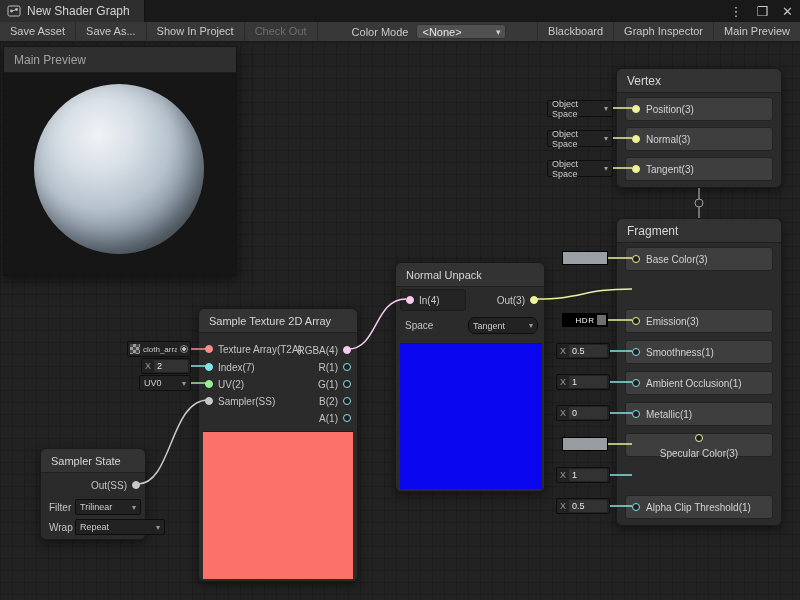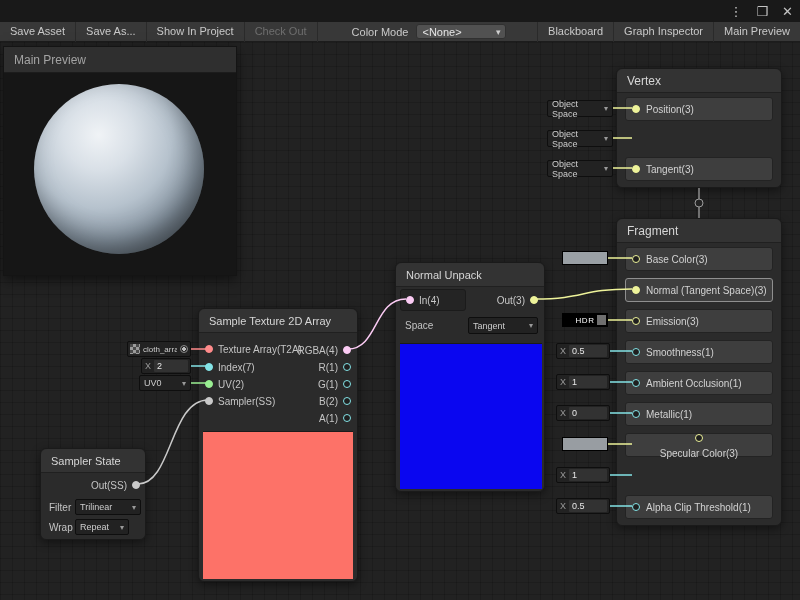--- a/index.html
+++ b/index.html
@@ -91,20 +91,29 @@
     border:1px solid #1b1b1b; border-radius:3px; display:flex; align-items:center; gap:5px;
     padding:0 5px; font-size:10px; }
   .nu-out { position:absolute; right:6px; top:26px; height:22px; display:flex; align-items:center;
     flex-direction:row-reverse; gap:5px; font-size:10px; }
   .rowlabel { position:absolute; font-size:10px; color:#c4c4c4; }
 </style>
 </head>
 <body>
 
 <div class="titlebar">
+  <div class="tab">
+    <svg width="14" height="14" viewBox="0 0 14 14">
+      <rect x="1" y="2" width="12" height="10" rx="1.5" fill="none" stroke="#bdbdbd"></rect>
+      <circle cx="4.5" cy="7" r="1.4" fill="#bdbdbd"></circle>
+      <circle cx="9.5" cy="5.5" r="1.4" fill="#bdbdbd"></circle>
+      <path d="M5.5 7 L8.5 5.8" stroke="#bdbdbd" fill="none"></path>
+    </svg>
+    <span>New Shader Graph</span>
+  </div>
   <div class="win-controls">
     <span>⋮</span>
     <span>❒</span>
     <span>✕</span>
   </div>
 </div>
 
 <div class="toolbar">
   <div class="tbtn">Save Asset</div>
   <div class="tbtn">Save As...</div>
@@ -130,20 +139,24 @@
       <div class="sphere"></div>
     </div>
   </div>
 
   <div class="node" style="left:616px; top:26px; width:166px; height:120px;">
     <div class="node-title">Vertex</div>
     <div class="block-row" style="top:28px;">
       <span class="port filled" style="border-color: rgb(238, 243, 154); background: rgb(238, 243, 154);"></span>
       <span>Position(3)</span>
     </div>
+    <div class="block-row" style="top:58px;">
+      <span class="port filled" style="border-color: rgb(238, 243, 154); background: rgb(238, 243, 154);"></span>
+      <span>Normal(3)</span>
+    </div>
     <div class="block-row" style="top:88px;">
       <span class="port filled" style="border-color: rgb(238, 243, 154); background: rgb(238, 243, 154);"></span>
       <span>Tangent(3)</span>
     </div>
   </div>
 
   <div class="osbox dd" style="top:58px;">
     <span>Object Space</span>
   </div>
   <div class="osbox dd" style="top:88px;">
@@ -152,24 +165,20 @@
   <div class="osbox dd" style="top:118px;">
     <span>Object Space</span>
   </div>
 
   <div class="node" style="left:616px; top:176px; width:166px; height:308px;">
     <div class="node-title">Fragment</div>
     <div class="block-row" style="top:28px;">
       <span class="port" style="border-color: rgb(238, 243, 154);"></span>
       <span>Base Color(3)</span>
     </div>
-    <div class="block-row connected" style="top:59px;">
-      <span class="port filled" style="border-color: rgb(238, 243, 154); background: rgb(238, 243, 154);"></span>
-      <span>Normal (Tangent Space)(3)</span>
-    </div>
     <div class="block-row" style="top:90px;">
       <span class="port" style="border-color: rgb(238, 243, 154);"></span>
       <span>Emission(3)</span>
     </div>
     <div class="block-row" style="top:121px;">
       <span class="port" style="border-color: rgb(132, 228, 231);"></span>
       <span>Smoothness(1)</span>
     </div>
     <div class="block-row" style="top:152px;">
       <span class="port" style="border-color: rgb(132, 228, 231);"></span>
@@ -274,38 +283,38 @@
     <div class="node-title sm">Normal Unpack</div>
     <div class="nu-inbox">
       <span class="port filled" style="border-color: rgb(251, 203, 244); background: rgb(251, 203, 244);"></span>
       <span>In(4)</span>
     </div>
     <div class="nu-out">
       <span class="port filled" style="border-color: rgb(238, 243, 154); background: rgb(238, 243, 154);"></span>
       <span>Out(3)</span>
     </div>
     <span class="rowlabel" style="left:9px; top:57px;">Space</span>
-    <div class="dd" style="position:absolute; left:72px; top:54px; width:70px; height:17px;">
+    <div class="dd" style="position:absolute; left:72px; top:54px; width:70px; height:17px;border-radius:7px;">
       <span>Tangent</span>
     </div>
     <div class="preview" style="left: 4px; top: 80px; width: 142px; height: 146px; background: rgb(10, 6, 240);"></div>
   </div>
 
   <div class="node" style="left:40px; top:406px; width:106px; height:92px;">
     <div class="node-title sm">Sampler State</div>
     <div class="slot out" style="top:28px; right:5px;">
       <span class="port filled" style="border-color: rgb(201, 201, 201); background: rgb(201, 201, 201);"></span>
       <span>Out(SS)</span>
     </div>
     <span class="rowlabel" style="left:8px; top:53px;">Filter</span>
     <div class="dd" style="position:absolute; left:34px; top:50px; width:66px; height:16px;">
       <span>Trilinear</span>
     </div>
     <span class="rowlabel" style="left:8px; top:73px;">Wrap</span>
-    <div class="dd" style="position:absolute; left:34px; top:70px; width:54px; height:16px;">
+    <div class="dd" style="position:absolute; left:34px; top:70px; width:90px; height:16px;">
       <span>Repeat</span>
     </div>
   </div>
 
   <svg class="wires" width="800" height="558">
     <path d="M138,442 C172,442 170,358 208,358" fill="none" stroke-width="1.5" stroke="#c9c9c9"></path>
     <path d="M348,307 C378,307 374,257 406,257" fill="none" stroke-width="1.5" stroke="#fbcbf4"></path>
     <path d="M535,257 C586,257 580,247 632,247" fill="none" stroke-width="1.5" stroke="#eef39a"></path>
     <path d="M699,146 L699,176" fill="none" stroke-width="1.5" stroke="#8d8d8d"></path>
     <circle cx="699" cy="161" r="4" fill="#232323" stroke="#9c9c9c"></circle>

